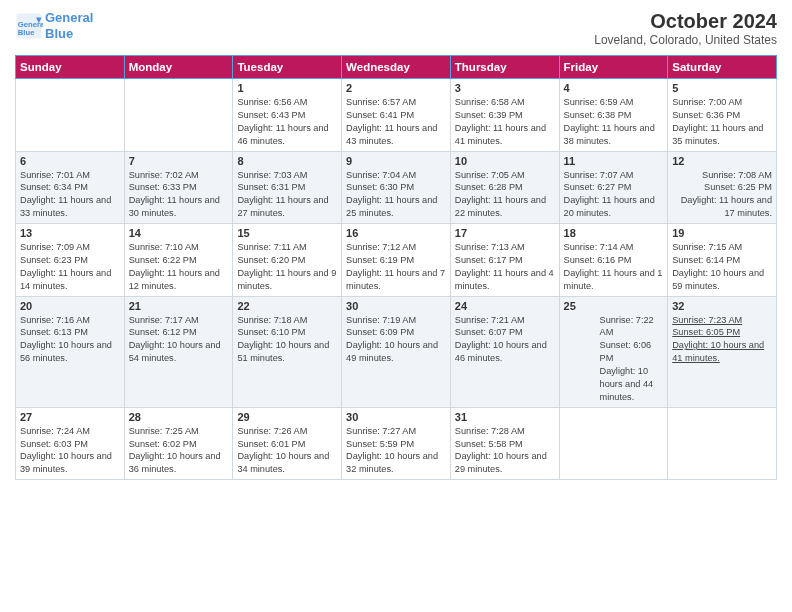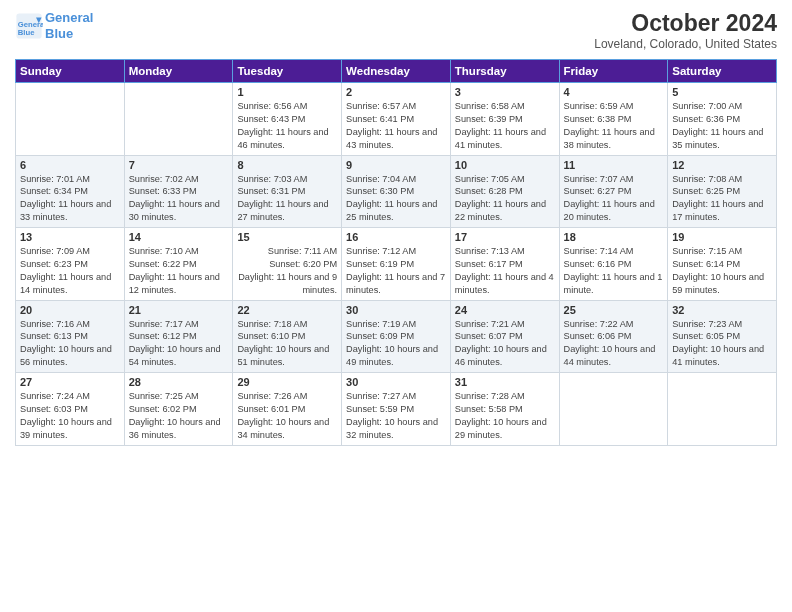--- a/index.html
+++ b/index.html
@@ -38,35 +38,35 @@
     }
     .logo-icon {
       width: 28px;
       height: 28px;
       margin-right: 2px;
     }
     .title-block {
       text-align: right;
     }
     .month-title {
-      font-size: 23px;
+      font-size: 20px;
       font-weight: bold;
       color: #333;
     }
     .location {
       font-size: 12px;
       color: #555;
     }
     table {
       width: 100%;
       border-collapse: collapse;
       table-layout: fixed;
     }
     thead tr {
-      background: #4c1d95;
+      background: #be185d;
     }
     thead th {
       color: #fff;
       font-size: 11.5px;
       font-weight: bold;
       padding: 5px 4px;
       text-align: left;
       border: 1px solid #5a9fdf;
     }
     tbody tr {
@@ -203,41 +203,41 @@
 Daylight: 11 hours and 22 minutes.</div>
           </td>
           <td>
             <span class="day-num">11</span>
             <div class="day-info" style="white-space: pre-line;">Sunrise: 7:07 AM
 Sunset: 6:27 PM
 Daylight: 11 hours and 20 minutes.</div>
           </td>
           <td>
             <span class="day-num">12</span>
-            <div class="day-info" style="white-space: pre-line;">Sunrise: 7:08 AM
+            <div class="day-info" style="white-space: pre-line; text-align: right;">Sunrise: 7:08 AM
 Sunset: 6:25 PM
 Daylight: 11 hours and 17 minutes.</div>
           </td>
         </tr>
         <tr>
           <td>
             <span class="day-num">13</span>
             <div class="day-info" style="white-space: pre-line;">Sunrise: 7:09 AM
 Sunset: 6:23 PM
 Daylight: 11 hours and 14 minutes.</div>
           </td>
           <td>
             <span class="day-num">14</span>
             <div class="day-info" style="white-space: pre-line;">Sunrise: 7:10 AM
 Sunset: 6:22 PM
 Daylight: 11 hours and 12 minutes.</div>
           </td>
           <td>
             <span class="day-num">15</span>
-            <div class="day-info" style="white-space: pre-line; text-align: right;">Sunrise: 7:11 AM
+            <div class="day-info" style="white-space: pre-line;">Sunrise: 7:11 AM
 Sunset: 6:20 PM
 Daylight: 11 hours and 9 minutes.</div>
           </td>
           <td>
             <span class="day-num">16</span>
             <div class="day-info" style="white-space: pre-line;">Sunrise: 7:12 AM
 Sunset: 6:19 PM
 Daylight: 11 hours and 7 minutes.</div>
           </td>
           <td>
@@ -285,27 +285,27 @@
 Daylight: 10 hours and 49 minutes.</div>
           </td>
           <td>
             <span class="day-num">24</span>
             <div class="day-info" style="white-space: pre-line;">Sunrise: 7:21 AM
 Sunset: 6:07 PM
 Daylight: 10 hours and 46 minutes.</div>
           </td>
           <td>
             <span class="day-num">25</span>
-            <div class="day-info" style="white-space: pre-line;">Sunrise: 7:22 AM
+            <div class="day-info" style="white-space: pre-line; margin-left: 36px;">Sunrise: 7:22 AM
 Sunset: 6:06 PM
 Daylight: 10 hours and 44 minutes.</div>
           </td>
           <td>
             <span class="day-num">32</span>
-            <div class="day-info" style="white-space: pre-line;">Sunrise: 7:23 AM
+            <div class="day-info" style="white-space: pre-line; text-decoration: underline;">Sunrise: 7:23 AM
 Sunset: 6:05 PM
 Daylight: 10 hours and 41 minutes.</div>
           </td>
         </tr>
         <tr>
           <td>
             <span class="day-num">27</span>
             <div class="day-info" style="white-space: pre-line;">Sunrise: 7:24 AM
 Sunset: 6:03 PM
 Daylight: 10 hours and 39 minutes.</div>

